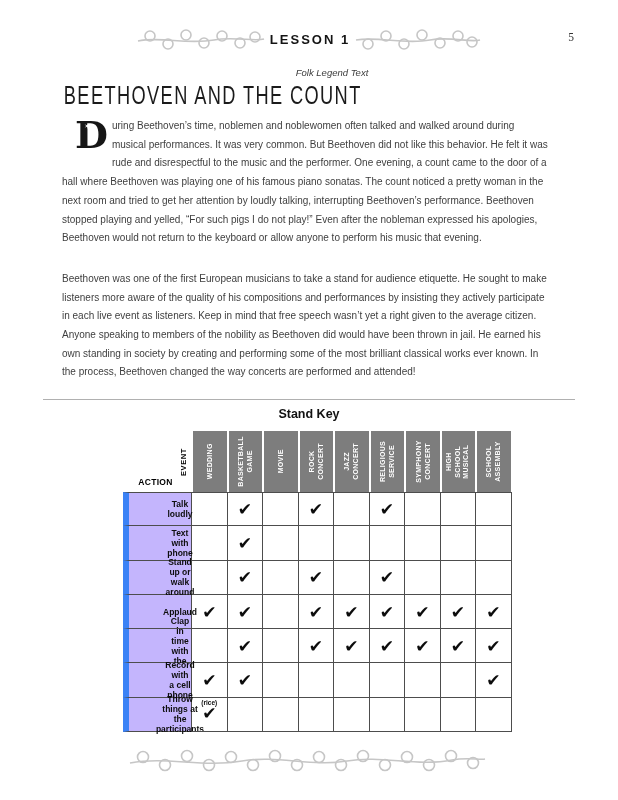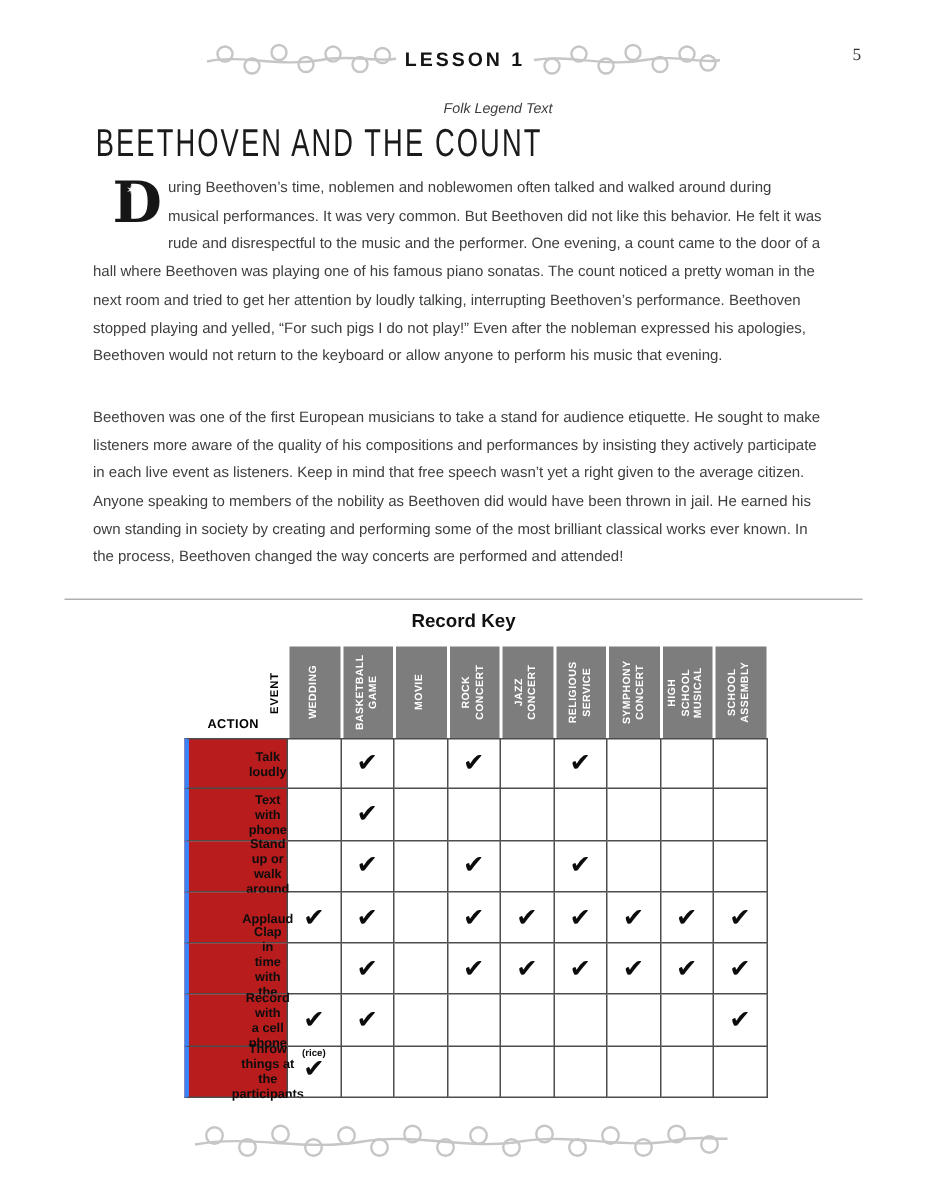--- a/index.html
+++ b/index.html
@@ -73,25 +73,25 @@
   .ev{
     background:#7d7d7d;margin:0 1px;
     display:flex;align-items:center;justify-content:center;overflow:hidden;
   }
   .ev span{
     transform:rotate(-90deg);white-space:pre-line;text-align:center;
     font-weight:bold;font-size:7px;line-height:8.5px;letter-spacing:0.3px;
     color:#ffffff;width:56px;
   }
   .lbl{
-    background:#b91c1c;
+    background:#c4b5fd;
     display:flex;align-items:center;justify-content:center;text-align:center;
     font-weight:bold;font-size:8.5px;line-height:10px;color:#0d0d0d;
     white-space:pre-line;
-    border-left:3px solid #3b82f6;border-right:1px solid #4d4d4d;
+    border-left:6px solid #3b82f6;border-right:1px solid #4d4d4d;
     border-bottom:1px solid #4d4d4d;
     padding-left:40px;
   }
   .c{
     display:flex;align-items:center;justify-content:center;
     border-right:1px solid #4d4d4d;border-bottom:1px solid #4d4d4d;
     font-family:"DejaVu Sans",sans-serif;
     font-size:17px;font-weight:bold;color:#0c0c0c;
   }
   .r0{border-top:1px solid #4d4d4d;}
@@ -147,21 +147,21 @@
       <span class="dc-wrap">
         <span class="dropcap">D</span>
         <span class="dc-star">✶</span>
       </span><span>uring Beethoven’s time, noblemen and noblewomen often talked and walked around during musical performances. It was very common. But Beethoven did not like this behavior. He felt it was rude and disrespectful to the music and the performer. One evening, a count came to the door of a hall where Beethoven was playing one of his famous piano sonatas. The count noticed a pretty woman in the next room and tried to get her attention by loudly talking, interrupting Beethoven’s performance. Beethoven stopped playing and yelled, “For such pigs I do not play!” Even after the nobleman expressed his apologies, Beethoven would not return to the keyboard or allow anyone to perform his music that evening.</span>
     </p>
     <p>Beethoven was one of the first European musicians to take a stand for audience etiquette. He sought to make listeners more aware of the quality of his compositions and performances by insisting they actively participate in each live event as listeners. Keep in mind that free speech wasn’t yet a right given to the average citizen. Anyone speaking to members of the nobility as Beethoven did would have been thrown in jail. He earned his own standing in society by creating and performing some of the most brilliant classical works ever known. In the process, Beethoven changed the way concerts are performed and attended!</p>
   </div>
 
   <div class="rule"></div>
 
-  <div class="akey-title">Record Key</div>
+  <div class="akey-title">Stand Key</div>
 
   <div class="akey">
 
     <div class="corner">
       <span class="event-axis">EVENT</span>
       <span class="action-axis">ACTION</span>
     </div>
     <div class="ev">
         <span>WEDDING</span>
       </div>

